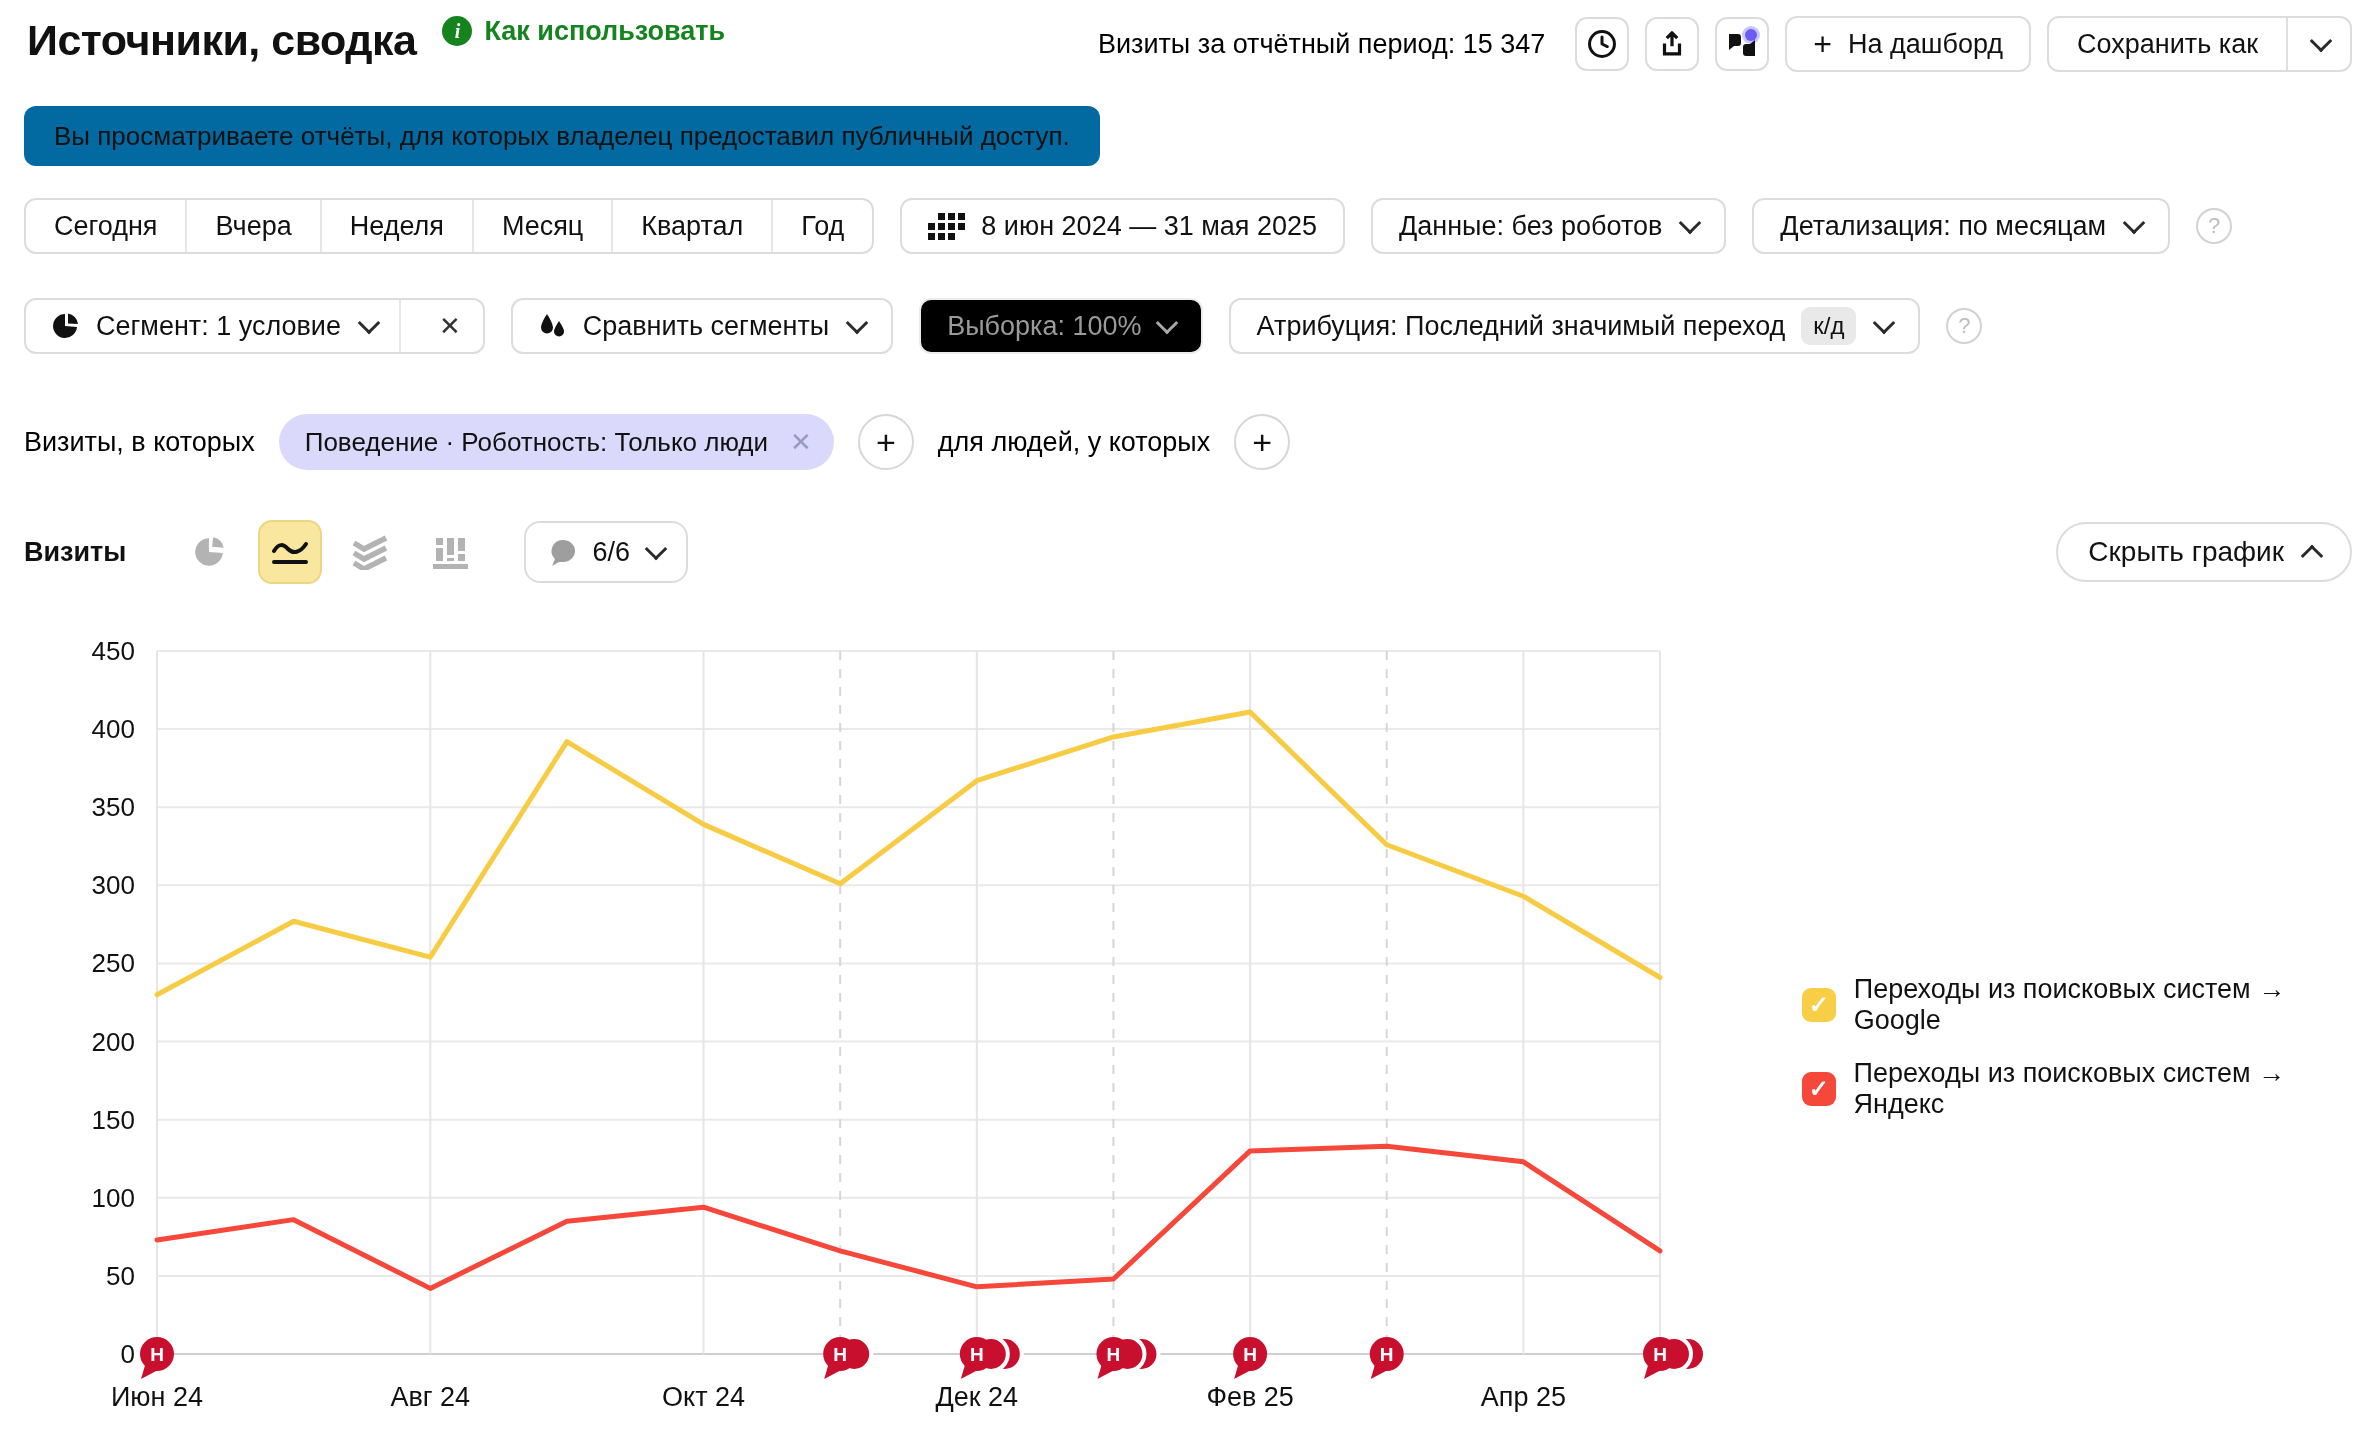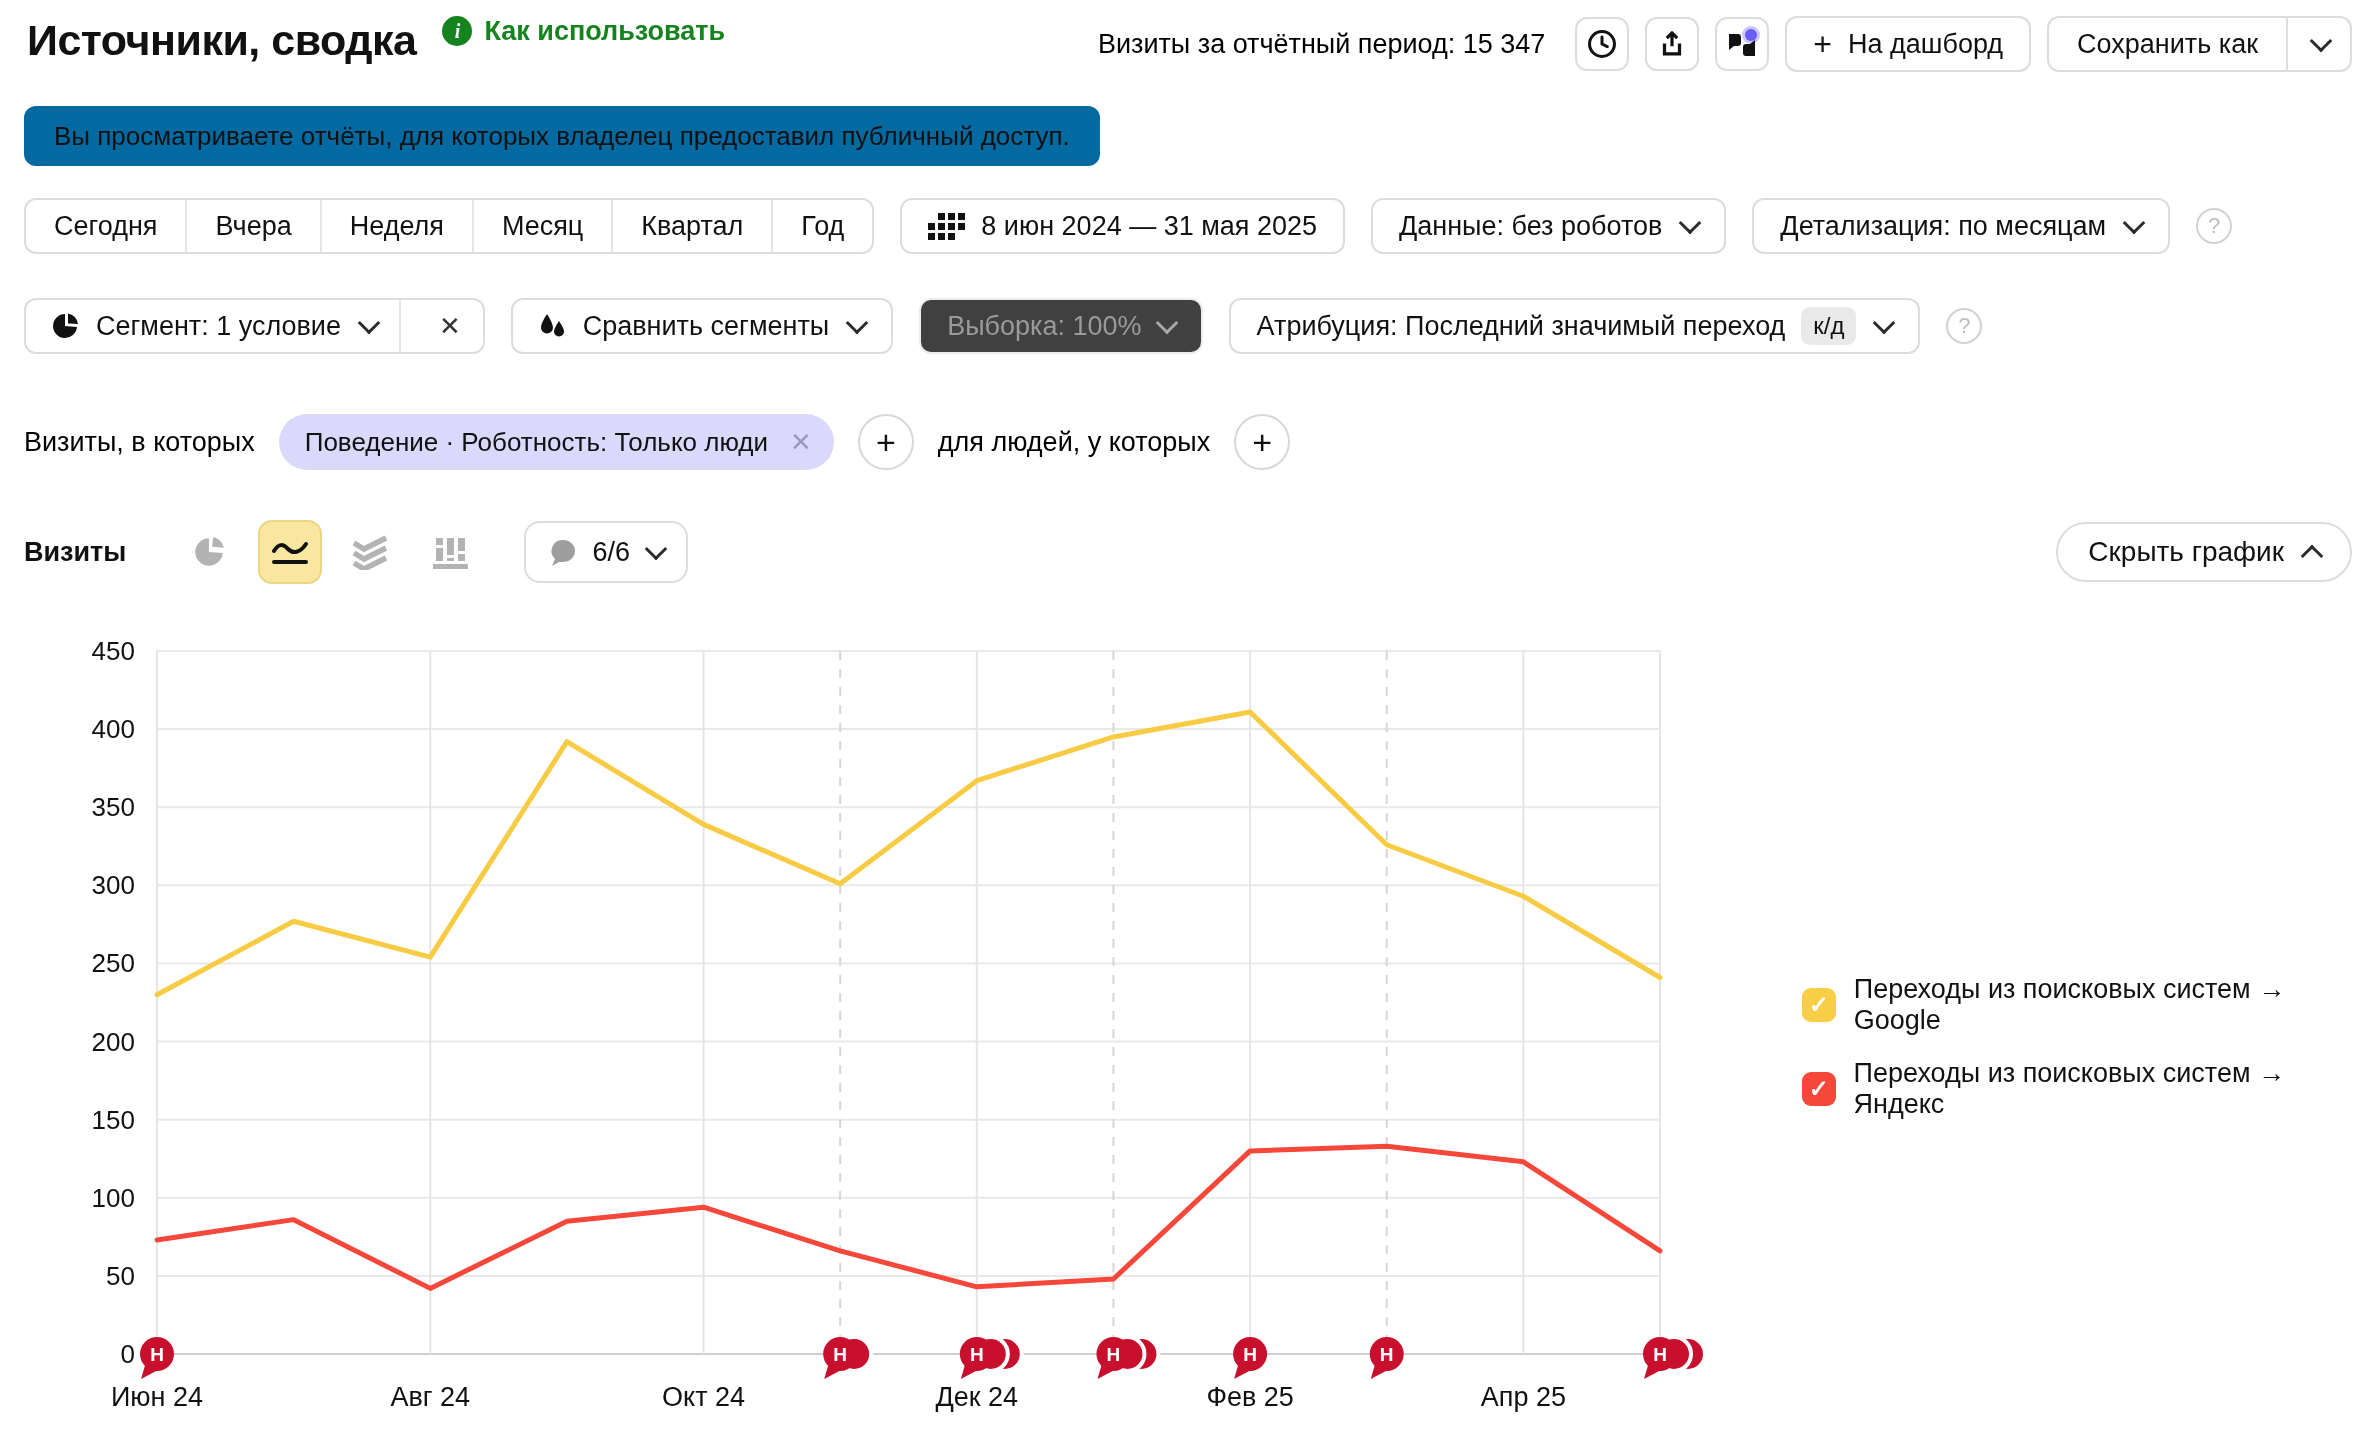--- a/index.html
+++ b/index.html
@@ -44,21 +44,21 @@
   .seg{display:flex;align-items:center;padding:0 28px;font-size:27px;border-left:2px solid #e6e6e6;cursor:pointer;}
   .seg:first-child{border-left:none;}
   .calgrid{display:grid;grid-template-columns:repeat(4,7px);grid-template-rows:repeat(3,7px);gap:3px;}
   .calgrid span{background:#111;}
   .calgrid span.empty{background:transparent;}
   
   .row4{position:absolute;top:298px;left:24px;display:flex;align-items:center;gap:26px;}
   .btn.split-x{padding-right:0;}
   .vdiv{width:2px;align-self:stretch;background:#e6e6e6;margin-left:6px;}
   .xzone{padding:0 22px;font-size:26px;color:#333;align-self:stretch;display:flex;align-items:center;cursor:pointer;}
-  .btn.grayfill{background:#404040;border-color:#ececec;color:#9a9a9a;gap:13px;}
+  .btn.grayfill{background:#000000;border-color:#ececec;color:#9a9a9a;gap:13px;}
   .attr-badge{background:#e9e9e9;border-radius:9px;padding:5px 12px;font-size:24px;}
   
   .row5{position:absolute;top:414px;left:24px;display:flex;align-items:center;gap:24px;font-size:27px;}
   .chip{background:#dbd9fb;border-radius:28px;height:56px;display:flex;align-items:center;
     padding:0 16px 0 26px;gap:16px;font-size:26px;cursor:pointer;}
   .chip .x{color:#9a99c0;font-size:26px;padding:0 6px;cursor:pointer;}
   .pluscircle{width:56px;height:56px;border:2px solid #d7d7d7;border-radius:50%;display:flex;
     align-items:center;justify-content:center;font-size:34px;font-weight:300;box-sizing:border-box;background:#fff;cursor:pointer;}
   
   .row6{position:absolute;top:520px;left:24px;right:24px;display:flex;align-items:center;}

